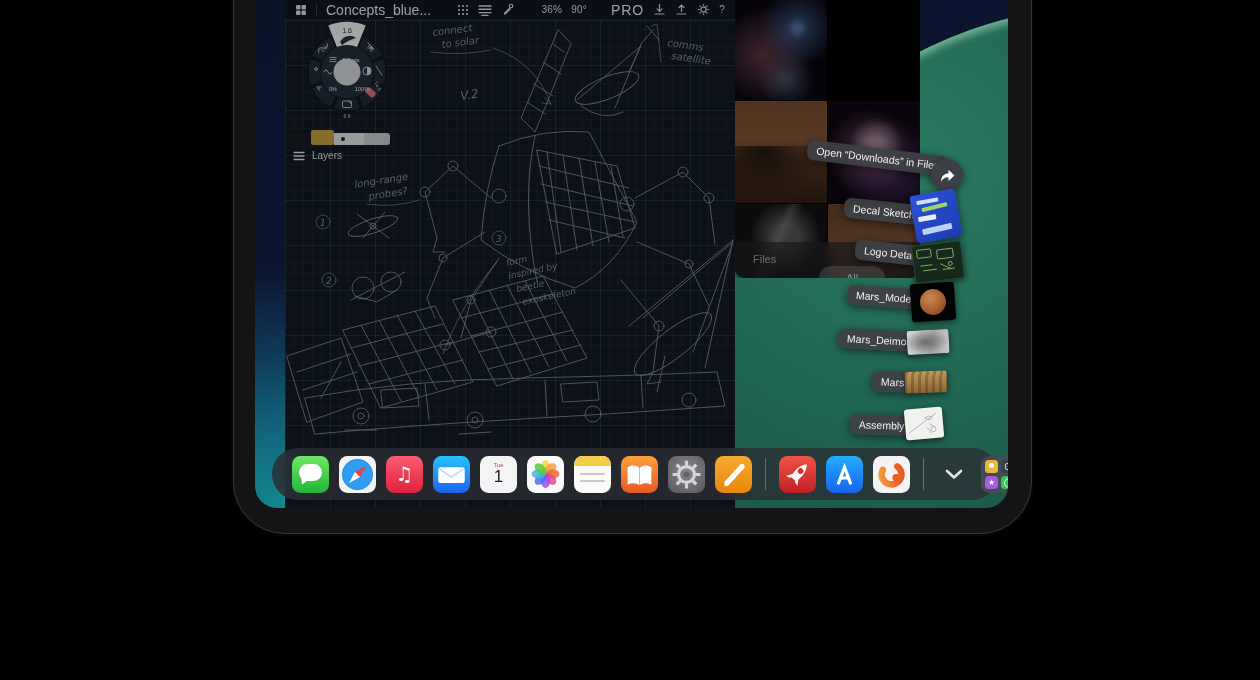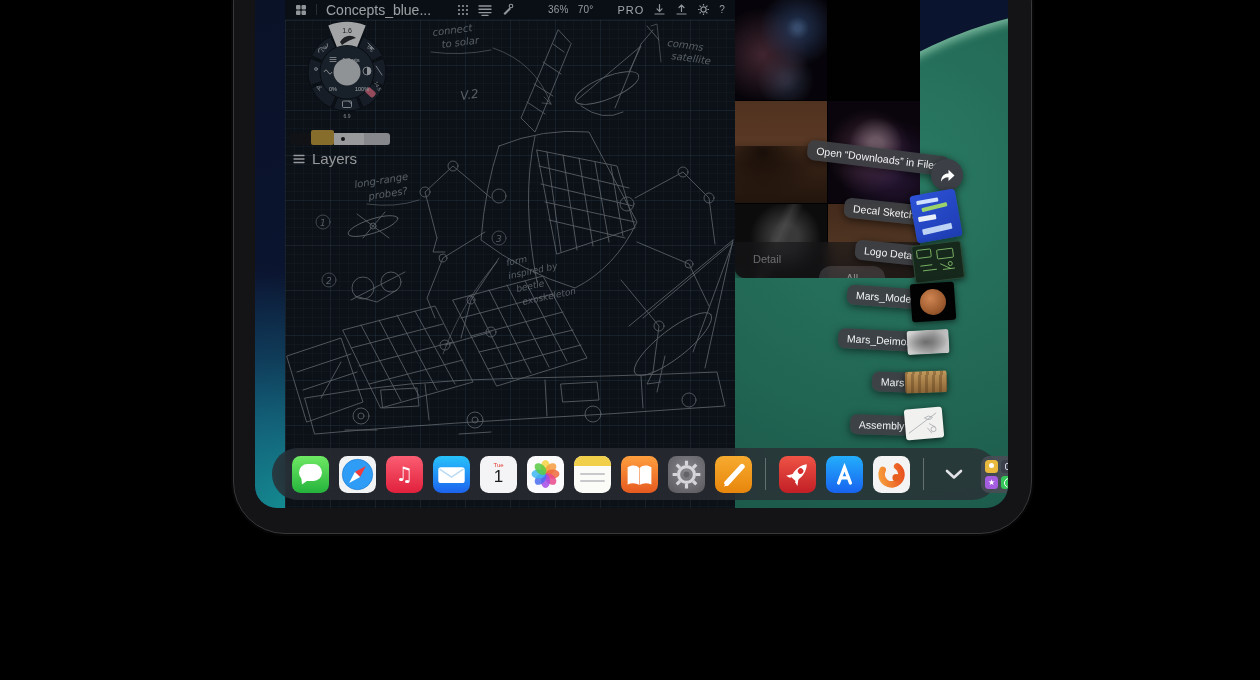--- a/index.html
+++ b/index.html
@@ -26,21 +26,21 @@
 
   
   .concepts-window { position:absolute; left:30px; top:0; width:450px; height:508px;
     background:#101720; z-index:5; }
   .concepts-window::after { content:""; position:absolute; inset:0; background:rgba(3,6,10,.30); z-index:6; pointer-events:none; }
   .c-toolbar { position:absolute; left:0; top:0; right:0; height:20px; background:#0d131b;
     border-bottom:1px solid rgba(255,255,255,.05); display:flex; align-items:center; padding:0 10px; gap:9px; z-index:4; }
   .c-toolbar .spacer { flex:1; }
   .tb-txt { font-size:10px; color:#d3d8dd; letter-spacing:.2px; white-space:nowrap; }
   .tb-title { font-size:14px; color:#dde1e5; }
-  .tb-pro { font-size:11px; color:#e3e7ea; letter-spacing:1px; }
+  .tb-pro { font-size:14px; color:#e3e7ea; letter-spacing:1px; }
   .tb-div { width:1px; height:11px; background:rgba(255,255,255,.18); }
   .tb-ic { display:flex; align-items:center; justify-content:center; }
 
   .canvas-grid { position:absolute; inset:20px 0 0 0; z-index:1;
     background-color:#10161d;
     background-image:
       linear-gradient(rgba(125,165,205,.10) 1px, transparent 1px),
       linear-gradient(90deg, rgba(125,165,205,.10) 1px, transparent 1px),
       linear-gradient(rgba(125,165,205,.055) 1px, transparent 1px),
       linear-gradient(90deg, rgba(125,165,205,.055) 1px, transparent 1px);
@@ -50,21 +50,21 @@
 
   .color-bar { position:absolute; left:5px; top:130px; width:100px; height:15px; display:flex; align-items:flex-end; z-index:3; }
   .cb-seg { height:12px; }
   .cb-black { width:21px; background:#17181a; border-radius:3px 0 0 3px; }
   .cb-gold { width:23px; height:15px; background:#c09a3a; border-radius:2px; }
   .cb-light { width:30px; background:#d9dadb; position:relative; }
   .cb-light .dot { position:absolute; left:7px; top:4px; width:4px; height:4px; border-radius:50%; background:#1c1c1e; }
   .cb-gray { width:26px; background:#c0c1c3; border-radius:0 3px 3px 0; }
 
   .layers-row { position:absolute; left:8px; top:150px; display:flex; align-items:center; gap:7px; z-index:3; }
-  .layers-row .txt { font-size:15px; color:#d5d8db; }
+  .layers-row .txt { font-size:10px; color:#d5d8db; }
 
   
   .photos-window { position:absolute; left:480px; top:0; width:185px; height:278px;
     background:#000; border-radius:0 0 10px 10px; overflow:hidden; z-index:5; }
   .photos-window::after { content:""; position:absolute; inset:0; background:rgba(0,0,0,.42); z-index:6; pointer-events:none; }
   .ph-tile { position:absolute; }
   .ph-1 { left:0; top:0; width:92px; height:100px;
     background:radial-gradient(circle at 68% 28%, rgba(120,170,240,.75) 0 3%, rgba(90,140,220,.45) 12%, transparent 40%),
                radial-gradient(circle at 30% 55%, rgba(210,120,145,.5), transparent 55%),
                radial-gradient(circle at 55% 80%, rgba(150,190,250,.35) 0 4%, transparent 30%),
@@ -312,21 +312,21 @@
             </svg>
         </span>
         <span class="tb-ic">
           <svg width="13" height="13">
               <path d="M2.5 10.5 L8.5 4.5 L10 6 L4 12 Z" fill="#cfd4d9"></path>
               <circle cx="10" cy="3" r="1.8" fill="none" stroke="#cfd4d9" stroke-width="1.1"></circle>
             </svg>
         </span>
         <span class="spacer"></span>
         <span class="tb-txt">36%</span>
-        <span class="tb-txt">70°</span>
+        <span class="tb-txt">90°</span>
         <span style="width:6px"></span>
         <span class="tb-pro">PRO</span>
         <span class="tb-ic">
           <svg width="13" height="13">
               <g stroke="#cfd4d9" stroke-width="1.2" fill="none" stroke-linecap="round">
                 <path d="M6.5 1.5 V8 M4 5.8 L6.5 8.3 L9 5.8"></path>
                 <path d="M2 11 H11"></path>
               </g>
             </svg>
         </span>
@@ -424,21 +424,21 @@
     <div class="photos-window">
       <div class="ph-tile ph-1"></div>
       <div class="ph-tile ph-2">
           <div class="planet"></div>
         </div>
       <div class="ph-tile ph-3"></div>
       <div class="ph-tile ph-4"></div>
       <div class="ph-tile ph-5"></div>
       <div class="ph-tile ph-6"></div>
       <div class="photos-bar">
-        <span class="ph-months">Detail</span>
+        <span class="ph-months">Files</span>
         <span class="ph-all-pill">
             <span>All</span>
           </span>
       </div>
     </div>
 
     <div class="drag-layer">
       <div class="drag-label" style="left:552px; top:148px; transform:rotate(7deg);">Open “Downloads” in Files</div>
       <div class="share-btn">
         <svg width="18" height="18" viewBox="0 0 24 24">

